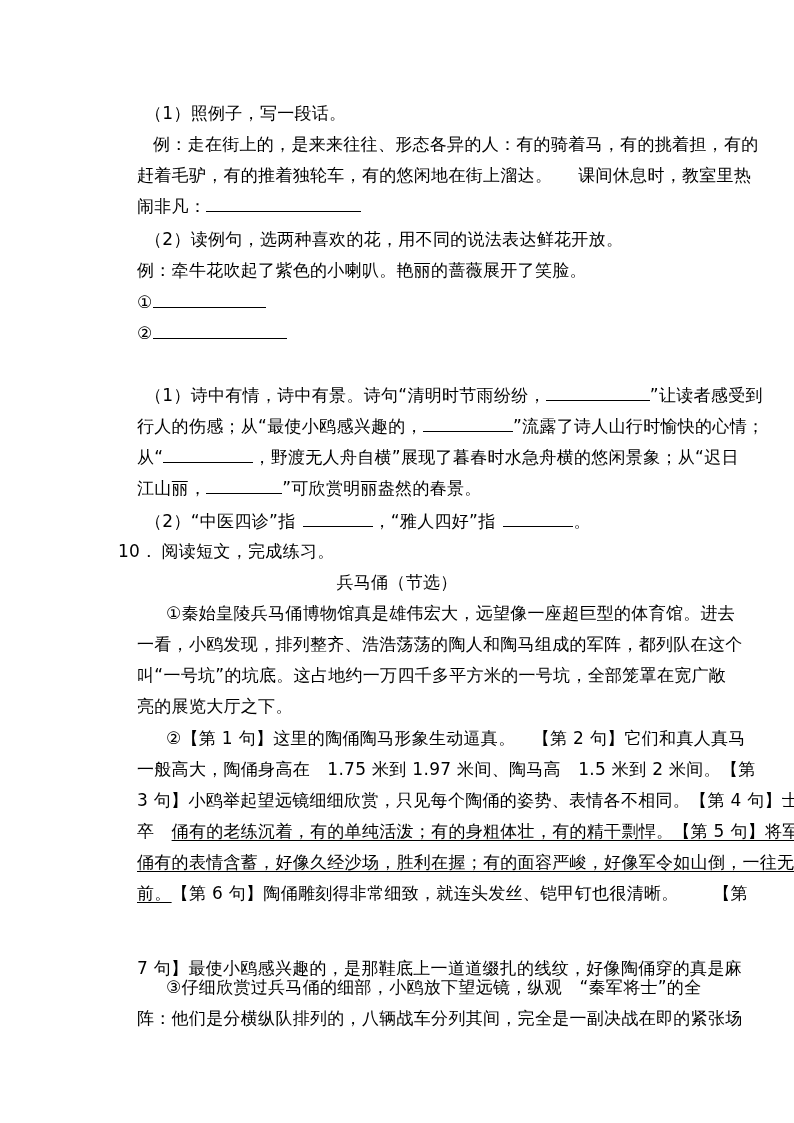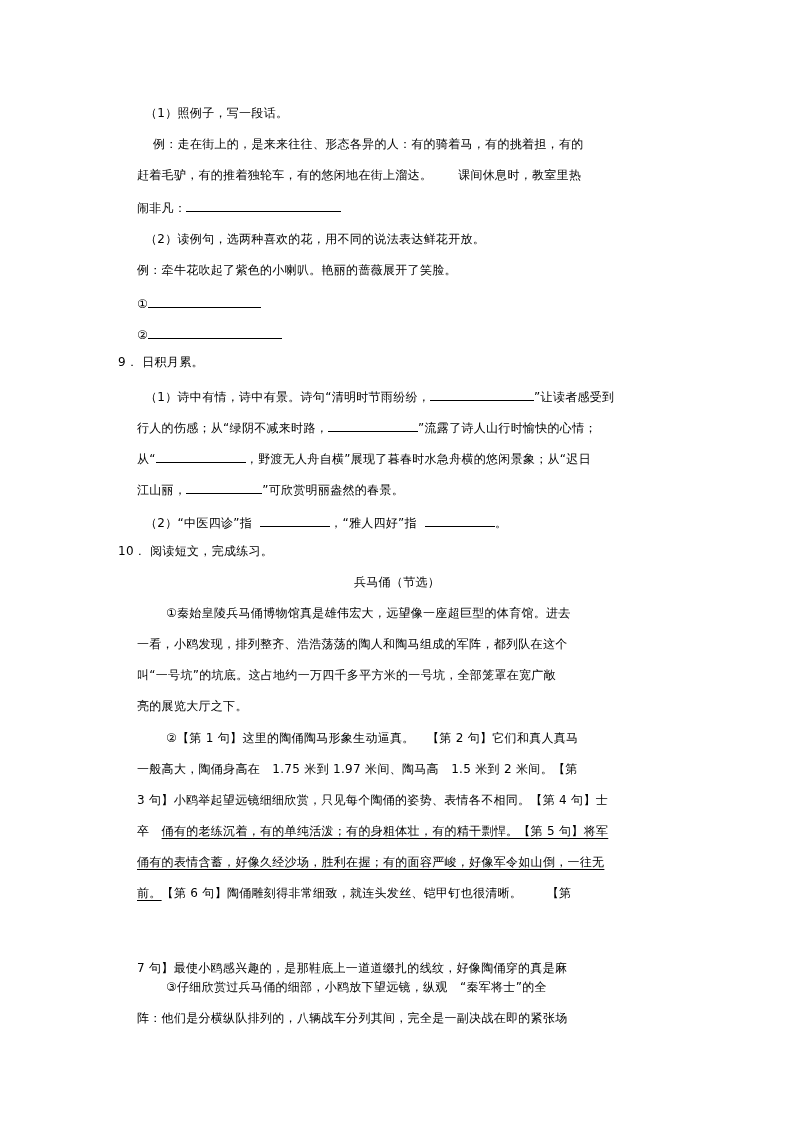--- a/index.html
+++ b/index.html
@@ -4,21 +4,21 @@
   <style>
     html, body { margin: 0; padding: 0; background: #ffffff; }
     body {
       width: 794px; height: 1123px; position: relative; overflow: hidden;
       font-family: "DejaVu Sans", "Liberation Sans", sans-serif;
       color: #000000;
     }
     .page { position: absolute; left: 0; top: 0; width: 794px; height: 1123px; background: #fff; }
     .line {
       position: absolute; left: 137px; width: 530px;
-      font-size: 12px; line-height: 20px; height: 20px;
+      font-size: 17px; line-height: 20px; height: 20px;
       white-space: nowrap; letter-spacing: 0.3px;
     }
     .l-num { left: 118px; }
     .l-sub { left: 145px; }
     .l-title { left: 0; width: 794px; text-align: center; }
     .l-indent { left: 166px; }
     .blank {
       display: inline-block; border-bottom: 1px solid #000;
       height: 15px; vertical-align: baseline;
     }
@@ -41,28 +41,25 @@
 
   <div class="line l-sub" style="top:229px;">（2）读例句，选两种喜欢的花，用不同的说法表达鲜花开放。</div>
   <div class="line" style="top:260px;">例：牵牛花吹起了紫色的小喇叭。艳丽的蔷薇展开了笑脸。</div>
   <div class="line" style="top:292px;">
     <span>①</span><span class="blank" style="width:113px;"></span>
   </div>
   <div class="line" style="top:323px;">
     <span>②</span><span class="blank" style="width:134px;"></span>
   </div>
 
-  <div class="line l-num" style="top:352px;">
-    <span>9．</span><span class="gap" style="width:4px;"></span><span>日积月累。</span>
-  </div>
   <div class="line l-sub" style="top:385px;">
     <span>（1）诗中有情，诗中有景。诗句“清明时节雨纷纷，</span><span class="blank" style="width:104px;"></span><span>”让读者感受到</span>
   </div>
   <div class="line" style="top:416px;">
-    <span>行人的伤感；从“绿阴不减来时路，</span><span class="blank" style="width:90px;"></span><span>”流露了诗人山行时愉快的心情；</span>
+    <span>行人的伤感；从“最使小鸥感兴趣的，</span><span class="blank" style="width:90px;"></span><span>”流露了诗人山行时愉快的心情；</span>
   </div>
   <div class="line" style="top:447px;">
     <span>从“</span><span class="blank" style="width:90px;"></span><span>，野渡无人舟自横”展现了暮春时水急舟横的悠闲景象；从“迟日</span>
   </div>
   <div class="line" style="top:478px;">
     <span>江山丽，</span><span class="blank" style="width:76px;"></span><span>”可欣赏明丽盎然的春景。</span>
   </div>
   <div class="line l-sub" style="top:511px;">
     <span>（2）“中医四诊”指</span><span class="gap" style="width:8px;"></span><span class="blank" style="width:70px;"></span><span>，“雅人四好”指</span><span class="gap" style="width:8px;"></span><span class="blank" style="width:70px;"></span><span>。</span>
   </div>

